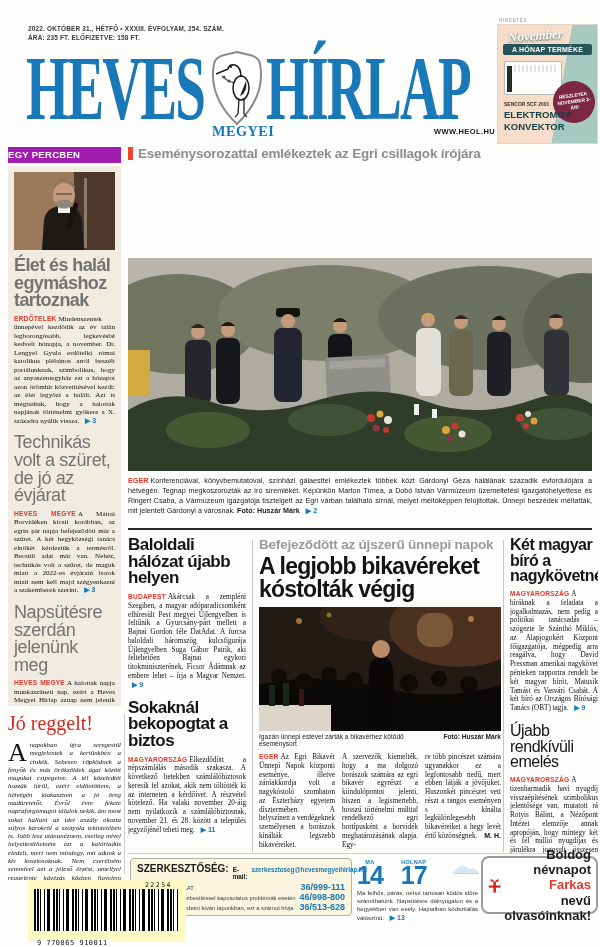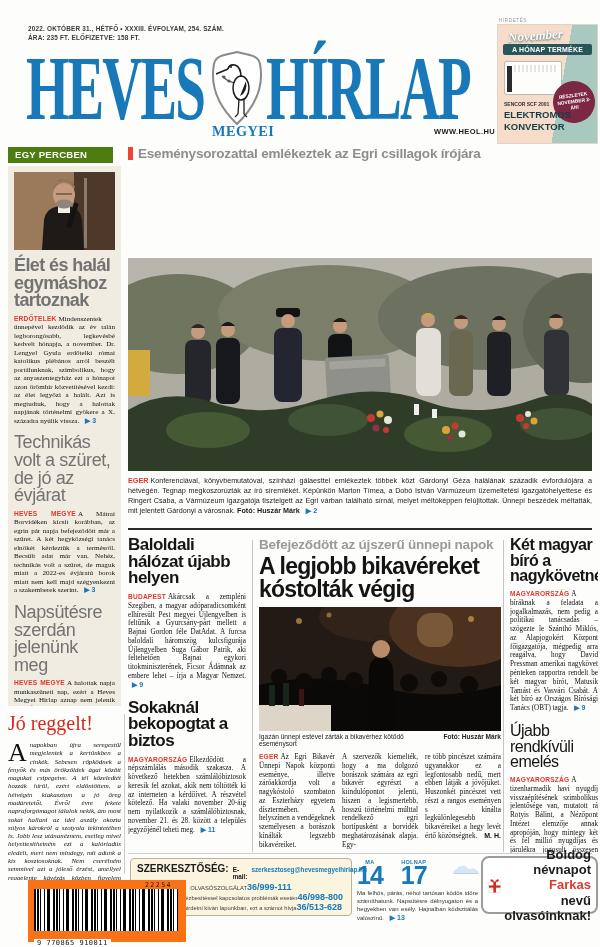--- a/index.html
+++ b/index.html
@@ -33,22 +33,22 @@
   .ad-product .grill{position:absolute;right:3px;top:3px;width:44px;height:7px;
       background:repeating-linear-gradient(90deg,#e4e4e4 0 2px,#fff 2px 4px)}
   .ad-badge{position:absolute;right:2px;top:56px;width:42px;height:42px;border-radius:50%;background:#7c2743;
       color:#fff;font:700 4.8px/1.3 "Liberation Sans",sans-serif;display:flex;align-items:center;
       justify-content:center;text-align:center;padding:4px;transform:rotate(-8deg)}
   .ad-code{position:absolute;left:6px;top:76px;font:700 5px "Liberation Sans",sans-serif;color:#333}
   .ad-n1{position:absolute;left:6px;top:84px;font:700 9.5px "Liberation Sans",sans-serif;color:#123f46}
   .ad-n2{position:absolute;left:6px;top:96px;font:700 9.5px "Liberation Sans",sans-serif;color:#123f46}
 
   
-  #section-banner{left:8px;top:147px;width:105px;height:16px;background:#4d7c0f;color:#fff;
-      font:700 9.5px/16px "Liberation Sans",sans-serif;padding-left:7px;letter-spacing:.3px}
+  #section-banner{left:8px;top:147px;width:113px;height:16px;background:#a21caf;color:#fff;
+      font:700 9.5px/16px "Liberation Sans",sans-serif;letter-spacing:.3px}
   #kicker{left:128px;top:146px;display:flex;align-items:center;gap:5px}
   .kicker-bar{width:5px;height:13px;background:#ef4334}
   .kicker-text{font:700 13.5px "Liberation Sans",sans-serif;color:#8d8d8d;letter-spacing:-.2px}
   #headline{left:126px;top:162px;width:472px;font:700 36px/1.17 "Liberation Sans",sans-serif;
       color:#141414;letter-spacing:-1.6px}
 
   
   #main-photo{left:128px;top:258px;width:464px;height:213px;display:block}
   #main-caption{left:128px;top:476px;width:464px;font:400 7.2px/1.4 "Liberation Sans",sans-serif;
       color:#1c1c1c;text-align:justify}
@@ -94,25 +94,25 @@
   .sig{font:700 7px "Liberation Sans",sans-serif;float:right}
   #bottom-rule{left:128px;top:853px;width:464px;height:1px;background:#cfcfcf}
 
   
   #contact-box{left:130px;top:858px;width:222px;height:58px;background:#fbf4df;border:1px solid #b9b29c;
       border-radius:4px;padding:4px 6px}
   .cb-head{display:flex;align-items:baseline;gap:4px;margin-bottom:2px}
   .cb-title{font:700 10px "Liberation Sans",sans-serif;color:#1a1a1a}
   .cb-email-label{font:700 6.3px "Liberation Sans",sans-serif}
   .cb-email{font:700 6.3px "Liberation Sans",sans-serif;color:#1878b8}
-  .cb-row{display:flex;justify-content:center;align-items:baseline;line-height:1.6}
+  .cb-row{display:flex;justify-content:space-between;align-items:baseline;line-height:1.6}
   .cb-label{font:400 5.8px "Liberation Sans",sans-serif;color:#3c3c3c}
   .cb-phone{font:700 9px "Liberation Sans",sans-serif;color:#1878b8}
 
-  #barcode-patch{left:28px;top:880px;width:158px;height:62px;background:#f97316;padding:1px 6px}
+  #barcode-patch{left:28px;top:880px;width:158px;height:62px;background:#fef9c3;padding:1px 6px}
   .issue{text-align:right;font:400 6.5px "DejaVu Sans Mono",monospace;letter-spacing:1.5px;color:#111;margin-right:8px}
   .bars{width:144px;height:42px;
       background:repeating-linear-gradient(90deg,#000 0 2px,#fff 2px 3px,#000 3px 5px,#fff 5px 6px,#000 6px 7px,
       #fff 7px 10px,#000 10px 11px,#fff 11px 13px,#000 13px 16px,#fff 16px 19px)}
   .ean{font:400 7px "DejaVu Sans Mono",monospace;background:#fff;display:inline-block;margin-top:-10px;
       position:relative;padding:0 3px;letter-spacing:.5px}
 
   #weather{left:357px;top:856px;width:121px}
   .w-temps{display:flex;gap:18px;align-items:flex-end;height:30px;position:relative}
   .w-block{text-align:center}

